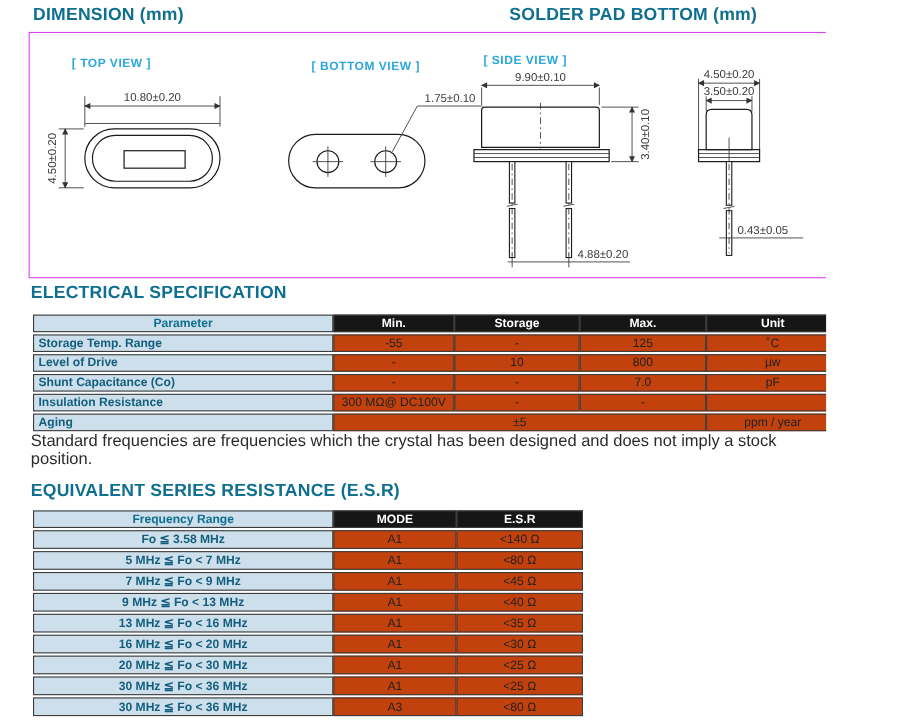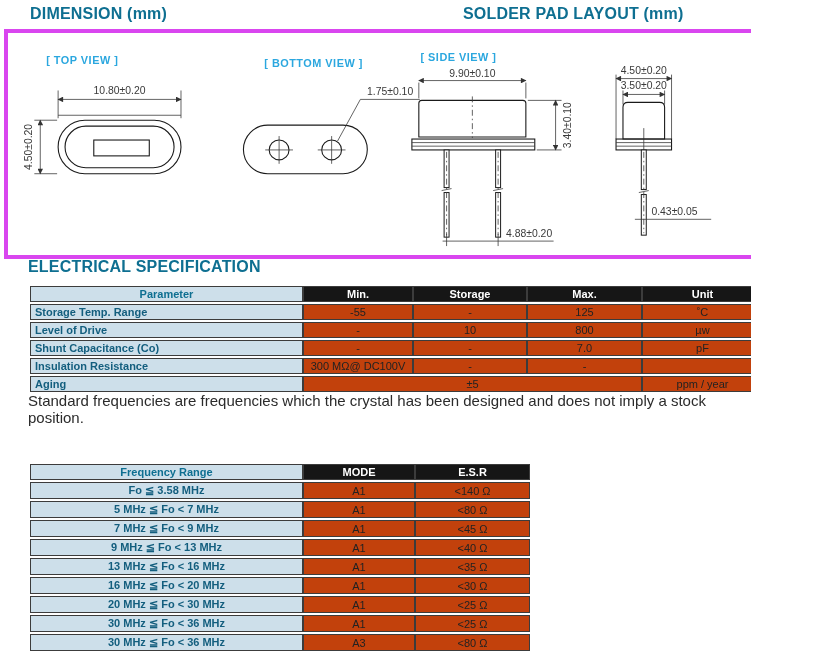--- a/index.html
+++ b/index.html
@@ -6,22 +6,22 @@
   .page{position:relative;width:751px;height:661px;background:#fff;
         font-family:"Liberation Sans",sans-serif;overflow:hidden;}
 
   .sec-title{position:absolute;margin:0;font-size:16px;font-weight:800;
              color:#0E6F91;letter-spacing:.2px;white-space:nowrap;}
   #t-dimension{left:30px;top:5px;}
   #t-solder{left:463px;top:5px;}
   #t-electrical{left:28px;top:258px;}
   #t-esr{left:28px;top:438px;}
 
-  .draw-box{position:absolute;left:4px;top:29px;width:787px;height:222px;
-            border:4px solid #d946ef;background:#fff;}
+  .draw-box{position:absolute;left:26px;top:29px;width:787px;height:222px;
+            border:1px solid #d946ef;background:#fff;}
 
   svg .ol{fill:none;stroke:#1a1a1a;stroke-width:1.1;}
   svg .lead{fill:#fff;stroke:#1a1a1a;stroke-width:1;}
   svg .thin{stroke:#3a3a3a;stroke-width:.8;fill:none;}
   svg .dash{stroke:#3a3a3a;stroke-width:.8;fill:none;stroke-dasharray:6 3 1.5 3;}
   svg .dim{font:10.5px "Liberation Sans",sans-serif;fill:#3a3a3a;}
   svg .viewlab{font:bold 11px "Liberation Sans",sans-serif;fill:#2BA7DF;letter-spacing:.5px;}
 
   table.spec{position:absolute;border-collapse:separate;border-spacing:0 2px;
              table-layout:fixed;}
@@ -39,21 +39,21 @@
   td.val{background:#c2410c;color:#222;text-align:center;}
 
   .note{position:absolute;left:28px;top:392px;margin:0;font-size:15px;color:#2b2b2b;}
 </style>
 </head>
 <body>
 
 <div class="page">
 
   <h2 class="sec-title" id="t-dimension">DIMENSION (mm)</h2>
-  <h2 class="sec-title" id="t-solder">SOLDER PAD LAYOUT (mm)</h2>
+  <h2 class="sec-title" id="t-solder">SOLDER PAD BOTTOM (mm)</h2>
 
   <div class="draw-box">
     <svg width="785" height="220" viewBox="0 0 787 222">
       <defs>
         <marker id="arr" viewBox="0 0 10 10" refX="9" refY="5" markerWidth="9" markerHeight="7" orient="auto-start-reverse">
           <path d="M0,0L10,5L0,10z" fill="#333"></path>
         </marker>
       </defs>
 
       <g>
@@ -189,20 +189,21 @@
         <tr>
           <td class="plabel">Aging</td>
           <td colspan="3" class="val">±5</td>
           <td class="val">ppm / year</td>
         </tr>
       </tbody>
   </table>
 
   <p class="note">Standard frequencies are frequencies which the crystal has been designed and does not imply a stock position.</p>
 
+  <h2 class="sec-title" id="t-esr">EQUIVALENT SERIES RESISTANCE (E.S.R)</h2>
 
   <table class="spec" id="esr-table">
     <colgroup>
       <col style="width:273px">
         <col style="width:112px">
         <col style="width:115px">
     </colgroup>
     <thead>
         <tr id="esr-head">
           <th class="lighthead">Frequency Range</th>

